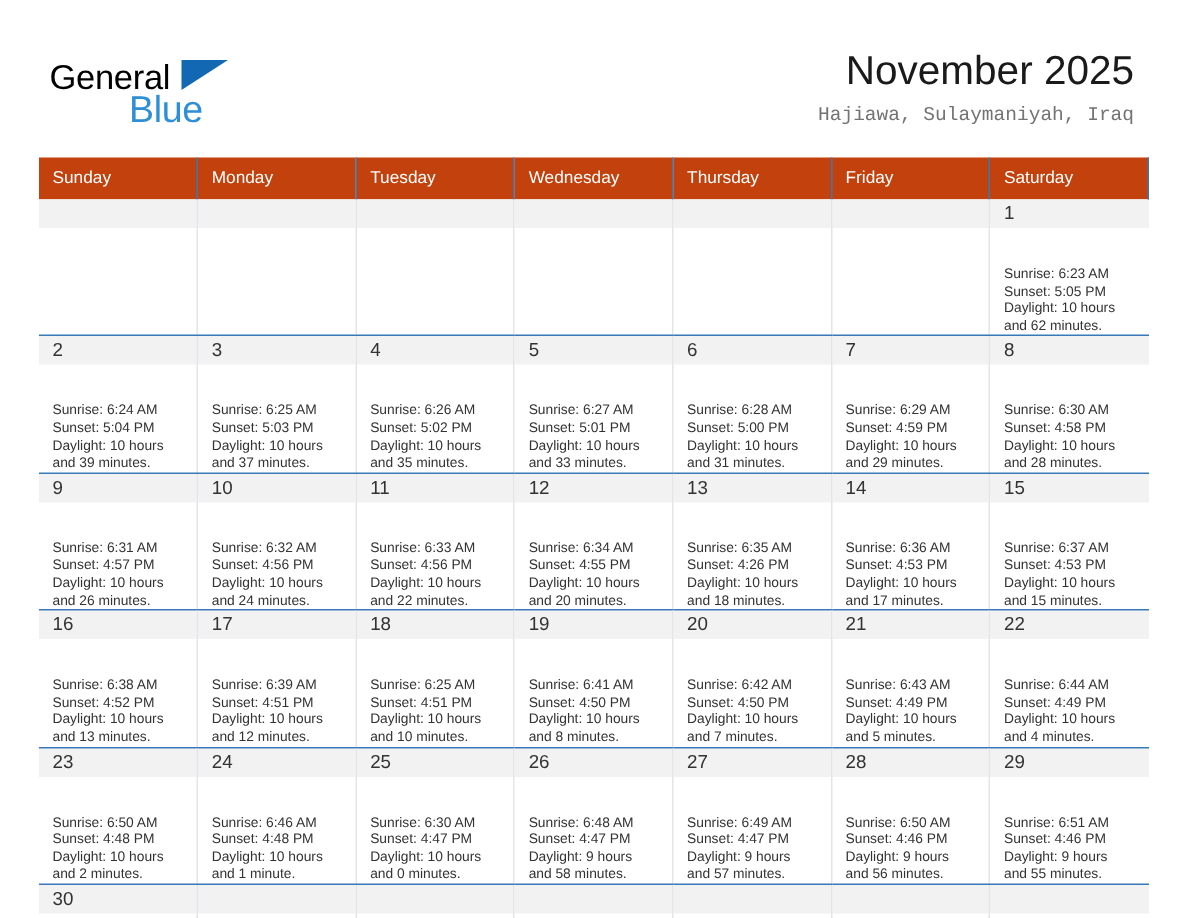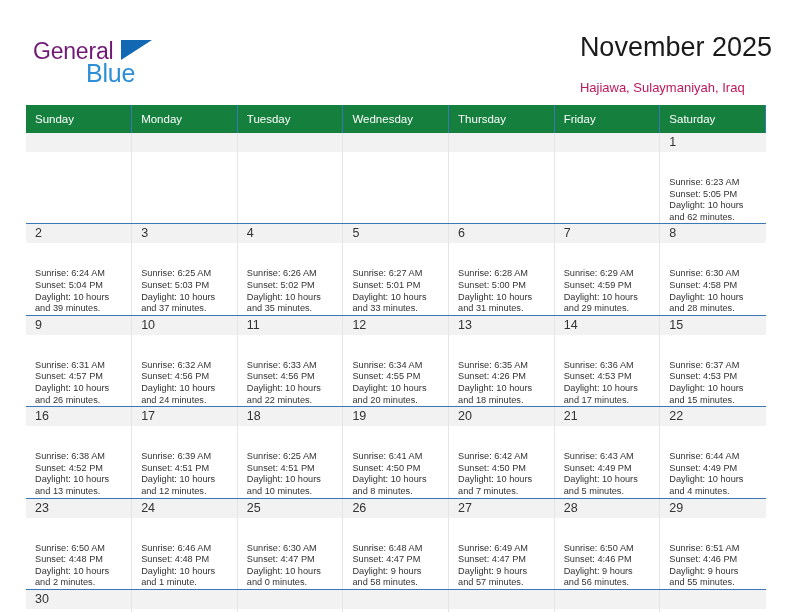--- a/index.html
+++ b/index.html
@@ -35,21 +35,21 @@
     top: 38px;
     width: 180px;
     height: 52px;
   }
   .logo-general {
     position: absolute;
     left: 0;
     top: 0;
     font-size: 23px;
     letter-spacing: -0.2px;
-    color: #701a75;
+    color: #000000;
     font-family: "Liberation Sans", sans-serif;
   }
   .logo-tri {
     position: absolute;
     left: 88px;
     top: 2px;
     width: 0;
     height: 0;
     border-left: 31px solid #1268b3;
     border-bottom: 20px solid transparent;
@@ -58,50 +58,51 @@
     position: absolute;
     left: 53px;
     top: 21px;
     font-size: 25px;
     letter-spacing: -0.2px;
     color: #2f8fd6;
     font-family: "Liberation Sans", sans-serif;
   }
   .title-block {
     position: absolute;
-    right: 20px;
+    right: 36px;
     top: 30px;
-    text-align: left;
+    text-align: right;
   }
   .cal-title {
     font-size: 27px;
     font-weight: normal;
     color: #1a1a1a;
     line-height: 34px;
     white-space: nowrap;
   }
   .cal-subtitle {
     font-size: 13px;
-    color: #be185d;
+    color: #737373;
     line-height: 20px;
-    margin-top: 14px;
+    margin-top: 3px;
     white-space: nowrap;
+    font-family: Liberation Mono, monospace;
   }
 
   
   .calendar {
     position: absolute;
     left: 26px;
     top: 105px;
     width: 740px;
     border-collapse: collapse;
     table-layout: fixed;
   }
   .calendar th {
-    background: #15803d;
+    background: #c2410c;
     color: #ffffff;
     font-size: 11.5px;
     font-weight: normal;
     text-align: left;
     padding: 5px 0 5px 9px;
     height: 18px;
     border-right: 1px solid #3878b8;
   }
   .calendar td {
     vertical-align: top;

